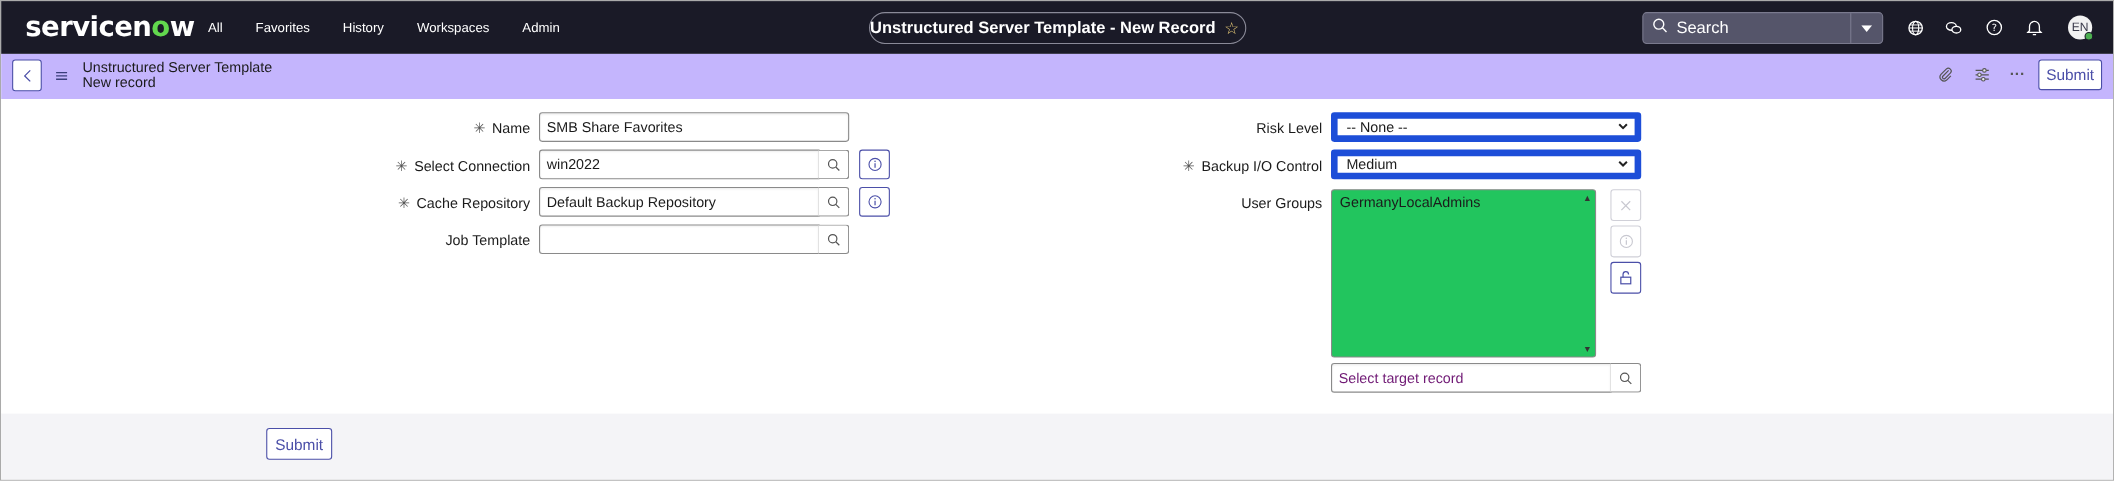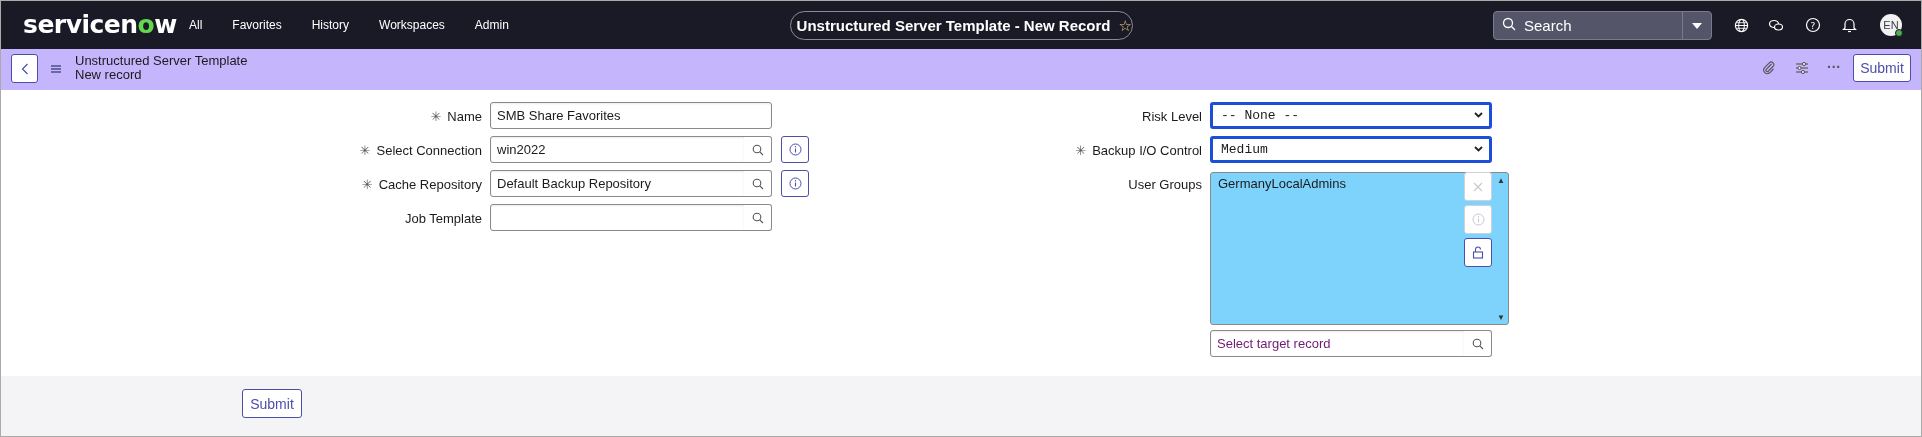--- a/index.html
+++ b/index.html
@@ -5,21 +5,21 @@
   * { box-sizing: border-box; margin: 0; padding: 0; }
   html, body { width: 1922px; height: 437px; overflow: hidden; background: #fff; }
   body { font-family: "Liberation Sans", "DejaVu Sans", sans-serif; color: #1b1b1b; position: relative; border: 1px solid #aaa; }
 
   
   .topnav { position: absolute; left: 0; top: 0; width: 1920px; height: 48px; background: #1a1a27; display: flex; align-items: center; }
   .logo { position: absolute; left: 22px; top: 9px; font-family: "DejaVu Sans", sans-serif; font-weight: bold; font-size: 25px; color: #fff; letter-spacing: -0.5px; }
   .logo .o { color: #62d84e; }
   .navmenu { position: absolute; left: 188px; top: 0; height: 48px; display: flex; align-items: center; gap: 0; }
   .navmenu .item { color: #fff; font-size: 12px; margin-right: 30px; cursor: pointer; }
-  .title-pill { position: absolute; left: 789px; top: 10px; width: 343px; height: 29px; border: 1px solid #8a8a98; border-radius: 15px; display: flex; align-items: center; justify-content: flex-end; color: #fff; font-size: 15px; font-weight: bold; }
+  .title-pill { position: absolute; left: 789px; top: 10px; width: 343px; height: 29px; border: 1px solid #8a8a98; border-radius: 15px; display: flex; align-items: center; justify-content: flex-start; color: #fff; font-size: 15px; font-weight: bold; }
   .title-pill .star { margin-left: 8px; color: #f0d27a; font-size: 15px; font-weight: normal; }
   .search { position: absolute; left: 1492px; top: 10px; width: 219px; height: 29px; background: #55556a; border: 1px solid #7a7a8e; border-radius: 4px; display: flex; align-items: center; }
   .search .sicon { width: 30px; text-align: center; color: #fff; }
   .search .stext { color: #fff; font-size: 15px; flex: 1; }
   .search .sdrop { width: 29px; height: 27px; border-left: 1px solid #7a7a8e; display: flex; align-items: center; justify-content: center; color: #fff; font-size: 10px; }
   .nav-icon { position: absolute; top: 14px; width: 20px; height: 20px; color: #fff; display: flex; align-items: center; justify-content: center; }
   .avatar { position: absolute; left: 1879px; top: 13px; width: 22px; height: 22px; border-radius: 50%; background: #f2f2f2; color: #3a3a4a; font-size: 11px; display: flex; align-items: center; justify-content: center; }
   .avatar .dot { position: absolute; right: -1px; bottom: -1px; width: 8px; height: 8px; border-radius: 50%; background: #4caf50; border: 1px solid #1a1a27; }
 
   
@@ -31,23 +31,23 @@
   .btn { border: 1px solid #4b4fa8; border-radius: 3px; background: #fff; color: #4b4fa8; font-size: 14px; display: flex; align-items: center; justify-content: center; cursor: pointer; font-family: "Liberation Sans", sans-serif; }
   .submit-top { position: absolute; left: 1852px; top: 5px; width: 58px; height: 28px; }
 
   
   .form { position: absolute; left: 0; top: 89px; width: 1920px; height: 286px; background: #fff; }
   .label { position: absolute; font-size: 13px; color: #1b1b1b; text-align: right; }
   .req { color: #555; margin-right: 6px; font-size: 13px; }
   .input { position: absolute; height: 27px; border: 1px solid #8a8a8a; border-radius: 3px; background: #fff; font-size: 13px; padding-left: 6px; display: flex; align-items: center; box-shadow: inset 0 1px 2px rgba(0,0,0,0.08); }
   .ref-btn { position: absolute; width: 28px; height: 27px; border: 1px solid #8a8a8a; border-left: none; border-radius: 0 3px 3px 0; background: #fff; color: #555; display: flex; align-items: center; justify-content: center; font-size: 12px; }
   .info-btn { position: absolute; width: 28px; height: 27px; border: 1px solid #4b4fa8; border-radius: 3px; background: #fff; color: #4b4fa8; display: flex; align-items: center; justify-content: center; }
-  .select { position: absolute; height: 27px; border: 3px solid #1d4ed8; border-radius: 3px; background: #fff; font-size: 13px; padding-left: 8px; display: flex; align-items: center; justify-content: space-between; font-family: Liberation Mono, monospace; }
+  .select { position: absolute; height: 27px; border: 6px solid #1d4ed8; border-radius: 3px; background: #fff; font-size: 13px; padding-left: 8px; display: flex; align-items: center; justify-content: space-between; }
   .select .chev { margin-right: 6px; font-size: 10px; color: #222; }
-  .listbox { position: absolute; left: 1209px; top: 82px; width: 299px; height: 153px; border: 1px solid #8a8a8a; border-radius: 3px; background: #7dd3fc; }
+  .listbox { position: absolute; left: 1209px; top: 82px; width: 241px; height: 153px; border: 1px solid #8a8a8a; border-radius: 3px; background: #22c55e; }
   .listbox .opt { position: absolute; left: 7px; top: 3px; font-size: 13px; }
   .listbox .sb { position: absolute; right: 0; top: 0; width: 14px; height: 100%; }
   .listbox .up, .listbox .down { position: absolute; right: 3px; font-size: 8px; color: #333; }
   .listbox .up { top: 3px; } .listbox .down { bottom: 2px; }
   .side-btn { position: absolute; left: 1463px; width: 28px; height: 29px; border: 1px solid #d0d0d8; border-radius: 3px; background: #fff; color: #c0c0c8; display: flex; align-items: center; justify-content: center; font-size: 13px; }
   .side-btn.active { border-color: #4b4fa8; color: #4b4fa8; }
 
   
   .footer { position: absolute; left: 0; top: 375px; width: 1920px; height: 61px; background: #f4f4f7; }
   .submit-bottom { position: absolute; left: 241px; top: 13px; width: 60px; height: 29px; }

